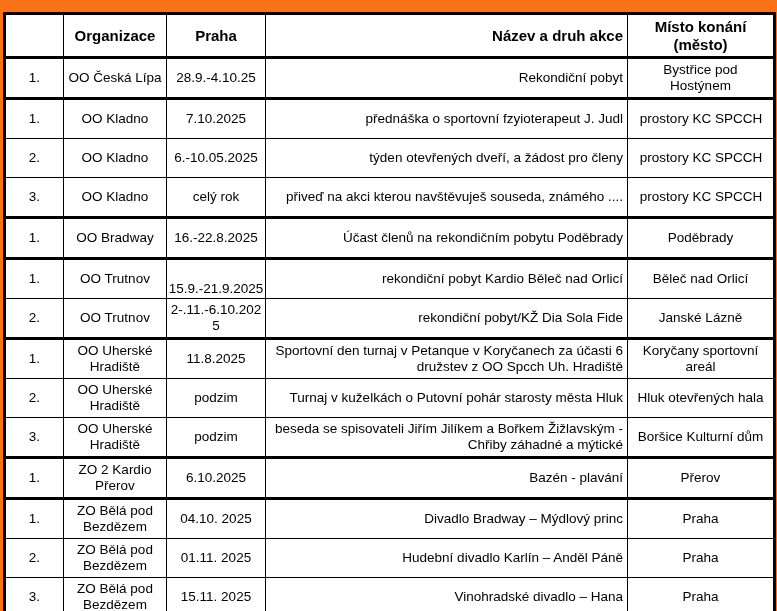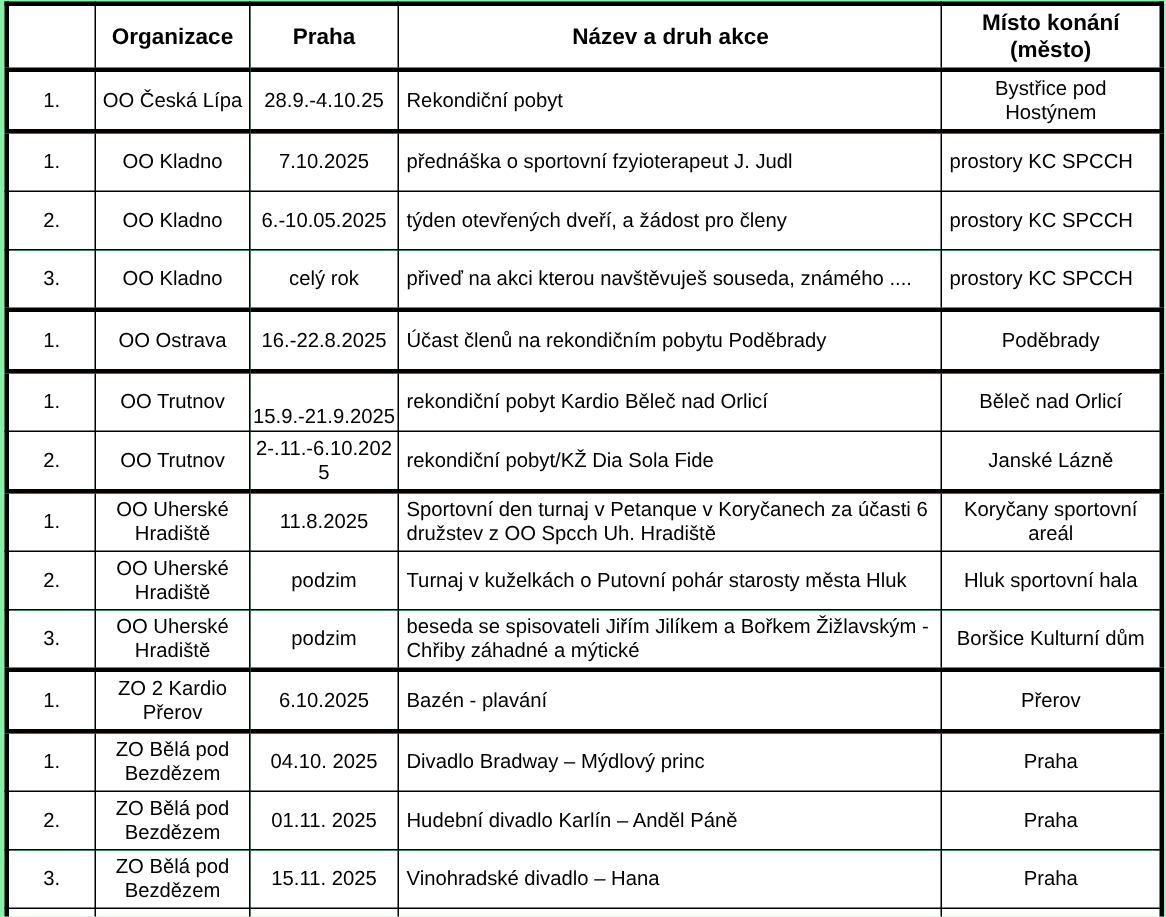--- a/index.html
+++ b/index.html
@@ -1,16 +1,16 @@
 <!DOCTYPE html>
 <html><head>
 <meta charset="utf-8">
 <style>
   html,body{margin:0;padding:0;background:#ffffff;}
-  .page{width:777px;height:611px;background:#86efac;box-sizing:border-box;padding:1px 4px 3px 3px;}
+  .page{width:777px;height:611px;background:#f97316;box-sizing:border-box;padding:12px 4px 3px 3px;}
   table{
     border-collapse:collapse;
     table-layout:fixed;
     width:770px;
     font-family:"Liberation Sans",sans-serif;
     color:#000;
     border:3px solid #000;
   }
   th,td{
     border:1px solid #000;
@@ -20,26 +20,26 @@
     overflow:hidden;
   }
   thead th{
     height:37px;
     font-size:15px;
     font-weight:bold;
     text-align:center;
     border-bottom:3px solid #000;
     background:#ffffff;
   }
-  th.c-nazev{text-align:center;padding-left:5px;}
+  th.c-nazev{text-align:right;padding-left:5px;}
   tbody td{height:34px;font-size:13.5px;text-align:center;background:#ffffff;}
-  td.c-nazev{text-align:left;padding-left:5px;}
+  td.c-nazev{text-align:right;padding-left:5px;}
   td.c-datum{padding:2px 1px;}
   tr.group-start td{border-top:3px solid #000;}
-  td.align-left{text-align:left;padding-left:5px;}
+  td.align-left{text-align:center;padding-left:5px;}
   td.vbottom{vertical-align:bottom;padding-bottom:1px;}
   td.breakall{word-break:break-all;}
 </style>
 </head>
 <body>
 
 <div class="page">
   <table>
     <colgroup>
       <col style="width:59px">
@@ -81,21 +81,21 @@
         </tr>
         <tr>
           <td class="c-num">3.</td>
           <td class="c-org">OO Kladno</td>
           <td class="c-datum">celý rok</td>
           <td class="c-nazev">přiveď na akci kterou navštěvuješ souseda, známého ....</td>
           <td class="c-misto align-left">prostory KC SPCCH</td>
         </tr>
         <tr class="group-start">
           <td class="c-num">1.</td>
-          <td class="c-org">OO Ostrava</td>
+          <td class="c-org">OO Bradway</td>
           <td class="c-datum">16.-22.8.2025</td>
           <td class="c-nazev">Účast členů na rekondičním pobytu Poděbrady</td>
           <td class="c-misto">Poděbrady</td>
         </tr>
         <tr class="group-start">
           <td class="c-num">1.</td>
           <td class="c-org">OO Trutnov</td>
           <td class="c-datum vbottom">15.9.-21.9.2025</td>
           <td class="c-nazev">rekondiční pobyt Kardio Běleč nad Orlicí</td>
           <td class="c-misto">Běleč nad Orlicí</td>
@@ -112,21 +112,21 @@
           <td class="c-org">OO Uherské Hradiště</td>
           <td class="c-datum">11.8.2025</td>
           <td class="c-nazev">Sportovní den turnaj v Petanque v Koryčanech za účasti 6 družstev z OO Spcch Uh. Hradiště</td>
           <td class="c-misto">Koryčany sportovní areál</td>
         </tr>
         <tr>
           <td class="c-num">2.</td>
           <td class="c-org">OO Uherské Hradiště</td>
           <td class="c-datum">podzim</td>
           <td class="c-nazev">Turnaj v kuželkách o Putovní pohár starosty města Hluk</td>
-          <td class="c-misto">Hluk sportovní hala</td>
+          <td class="c-misto">Hluk otevřených hala</td>
         </tr>
         <tr>
           <td class="c-num">3.</td>
           <td class="c-org">OO Uherské Hradiště</td>
           <td class="c-datum">podzim</td>
           <td class="c-nazev">beseda se spisovateli Jiřím Jilíkem a Bořkem Žižlavským - Chřiby záhadné a mýtické</td>
           <td class="c-misto">Boršice Kulturní dům</td>
         </tr>
         <tr class="group-start">
           <td class="c-num">1.</td>

